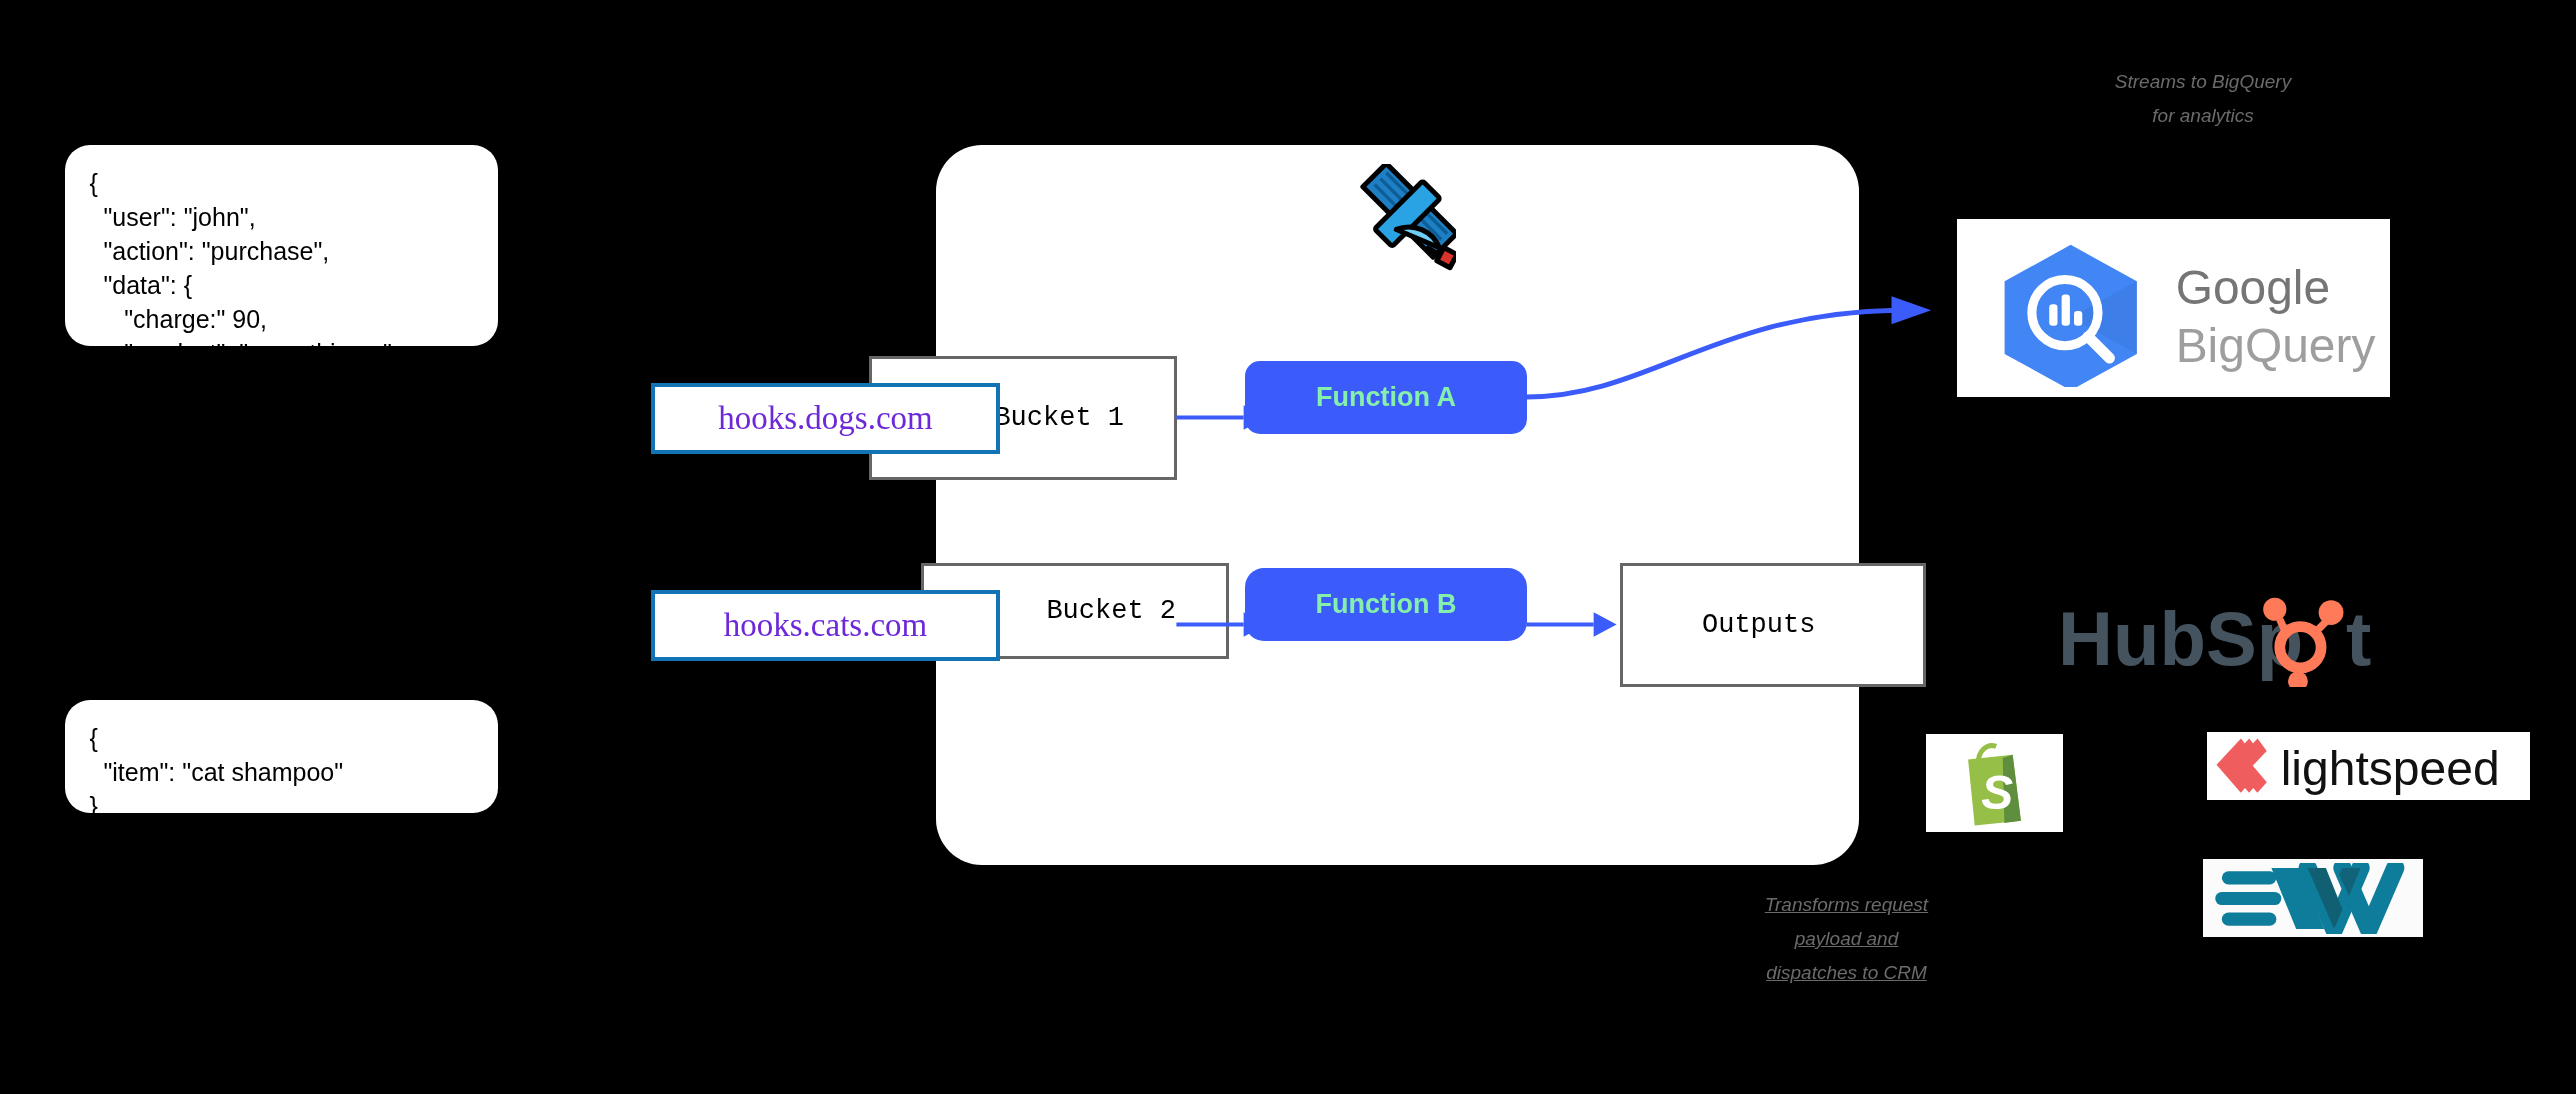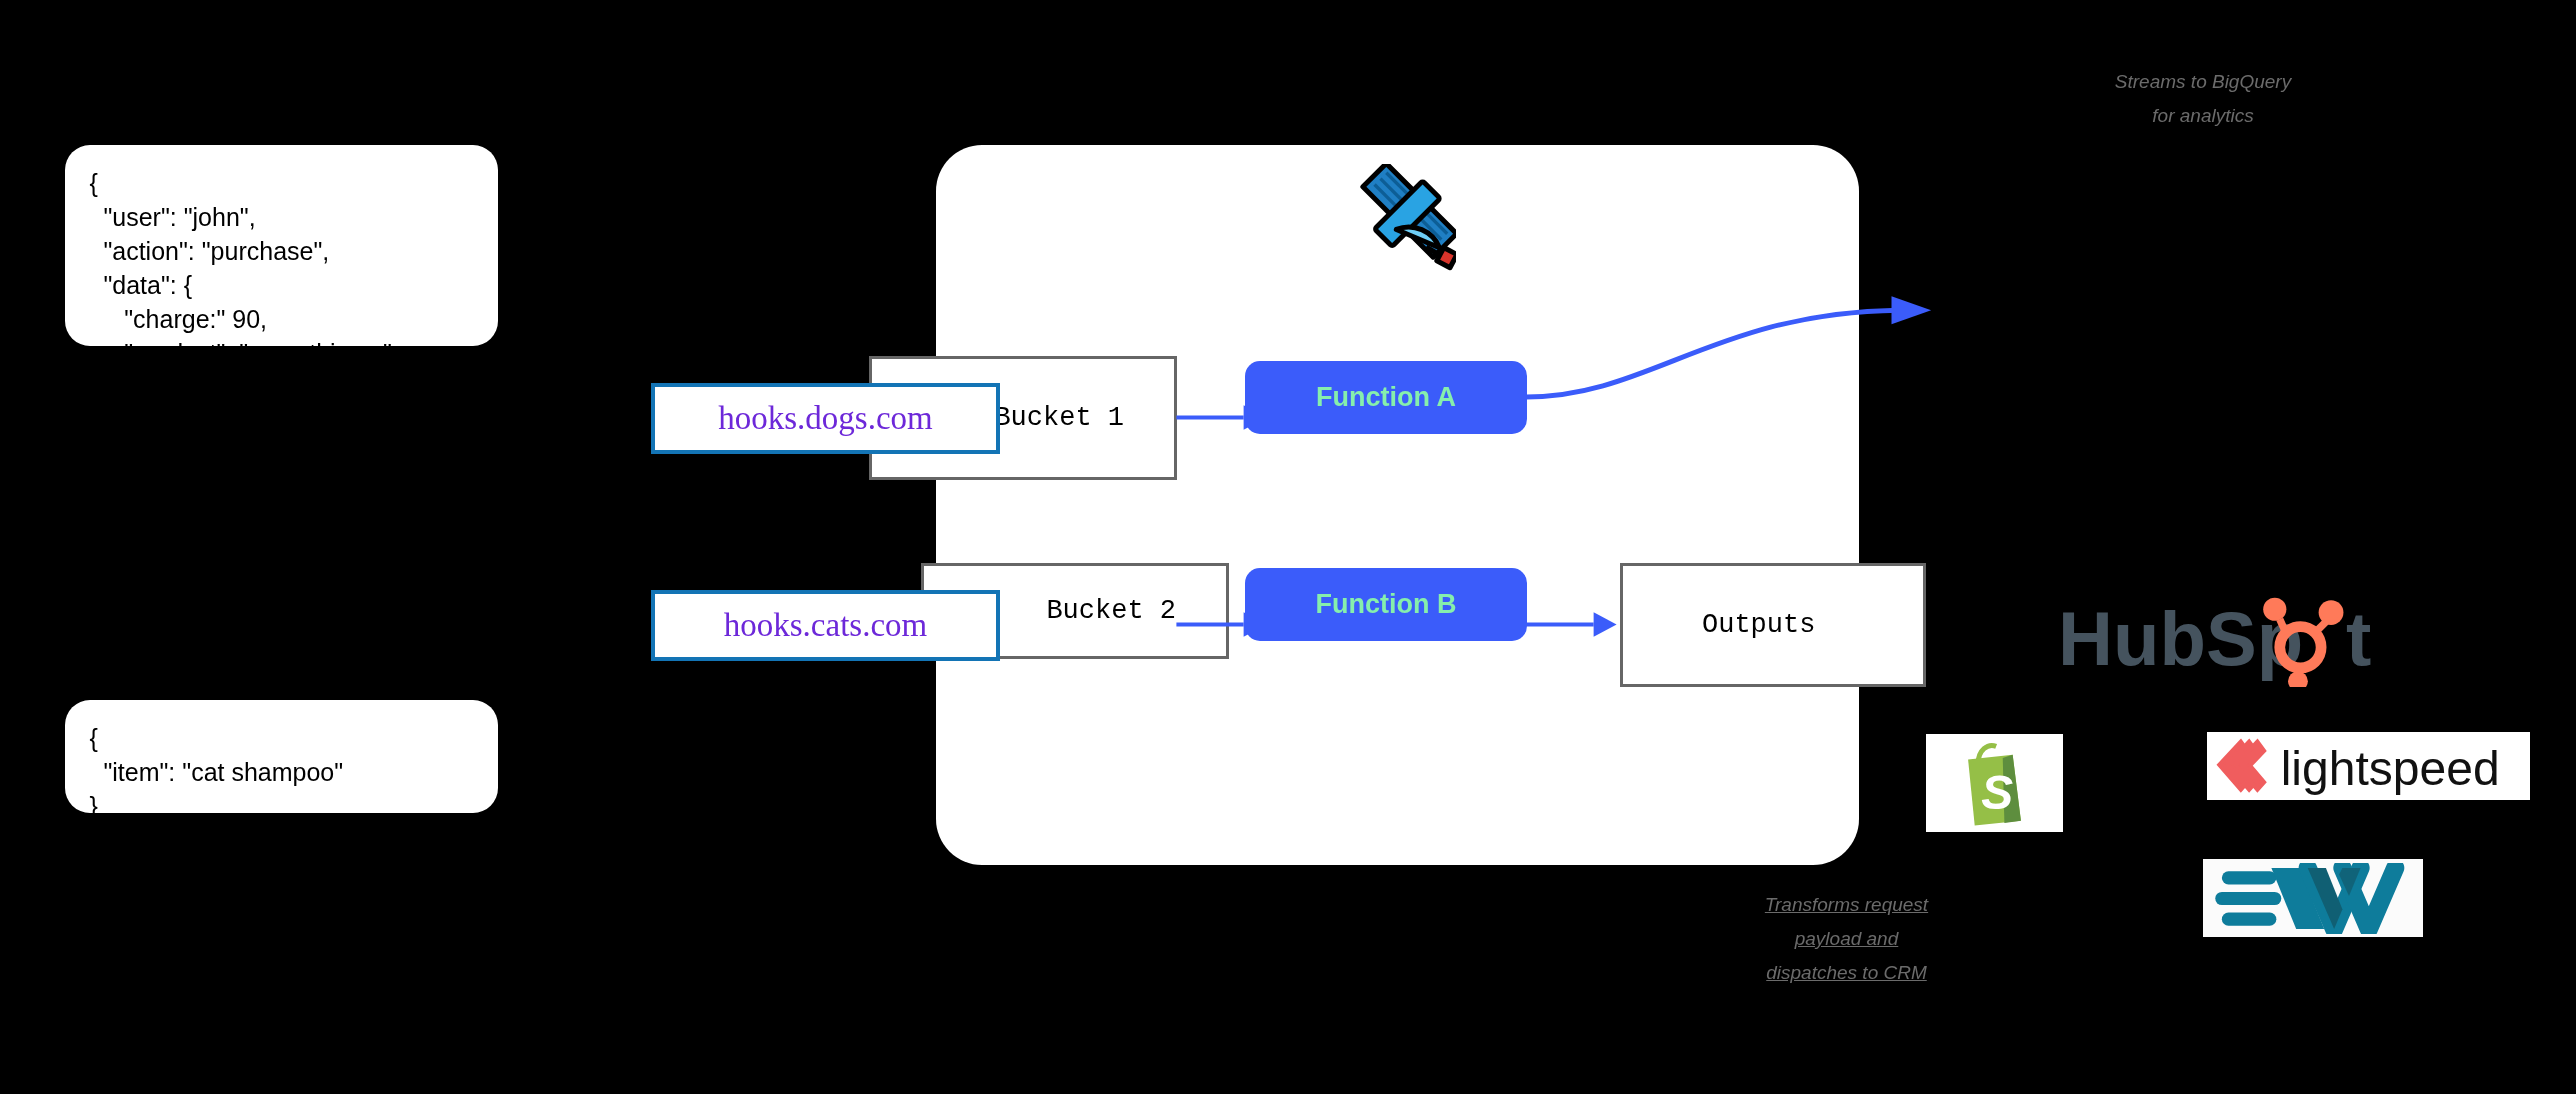--- a/index.html
+++ b/index.html
@@ -187,38 +187,57 @@
 
   <div class="hook-box abs" style="left:651px; top:590px; width:349px; height:71px;">hooks.cats.com</div>
 
   <div class="abs" style="left:1176px; top:604px; width:91px; height:41px;">
     <svg width="91" height="41" viewBox="0 0 110 50">
       <line x1="0" y1="25" x2="82" y2="25" stroke="#3b5cfa" stroke-width="5"></line>
       <polygon points="82,10 110,25 82,40" fill="#3b5cfa"></polygon>
     </svg>
   </div>
 
-  <div class="fn-box abs" style="left:1245px; top:568px; width:282px; height:73px;">Function B</div>
+  <div class="fn-box abs" style="left:1245px; top:568px; width:282px; height:73px;border-radius:19px;">Function B</div>
 
   <div class="abs" style="left:1526px; top:604px; width:91px; height:41px;">
     <svg width="91" height="41" viewBox="0 0 110 50">
       <line x1="0" y1="25" x2="82" y2="25" stroke="#3b5cfa" stroke-width="5"></line>
       <polygon points="82,10 110,25 82,40" fill="#3b5cfa"></polygon>
     </svg>
   </div>
 
   <div class="gray-box align-left abs" style="left:1620px; top:563px; width:306px; height:124px;">Outputs</div>
 
   <div class="annotation abs" style="left:1996px; top:65px; width:414px;">Streams to BigQuery
 for analytics</div>
 
   <div class="annotation abs" style="left:1689px; top:888px; width:315px;text-decoration:underline;">Transforms request
 payload and
 dispatches to CRM</div>
 
+  <div class="logo-card abs" style="left:1957px; top:219px; width:433px; height:178px;">
+    <svg width="414" height="157" viewBox="0 0 500 190">
+
+      <polygon points="125,18 205,62 205,150 125,194 45,150 45,62" fill="#4285f4"></polygon>
+
+      <path d="M125,106 L205,150 L205,62 Z" fill="#3b78e0" opacity="0.55"></path>
+
+      <circle cx="118" cy="100" r="40" fill="none" stroke="#ffffff" stroke-width="11"></circle>
+
+      <rect x="99" y="90" width="10" height="26" rx="4" fill="#ffffff"></rect>
+      <rect x="114" y="78" width="10" height="38" rx="4" fill="#ffffff"></rect>
+      <rect x="129" y="98" width="10" height="18" rx="4" fill="#ffffff"></rect>
+
+      <line x1="146" y1="129" x2="172" y2="155" stroke="#ffffff" stroke-width="13" stroke-linecap="round"></line>
+
+      <text x="252" y="90" font-family="'Liberation Sans', sans-serif" font-size="58" fill="#757575">Google</text>
+      <text x="252" y="160" font-family="'Liberation Sans', sans-serif" font-size="58" fill="#9e9e9e">BigQuery</text>
+    </svg>
+  </div>
 
   <div class="abs" style="left:2058px; top:596px; width:331px; height:91px;">
     <svg width="331" height="91" viewBox="0 0 400 110">
       <text x="0" y="84" font-family="'Liberation Sans', sans-serif" font-size="92" font-weight="bold" fill="#45535e">HubSp</text>
 
       <g>
         <circle cx="293" cy="62" r="25" fill="none" stroke="#ff7a59" stroke-width="13"></circle>
         <circle cx="330" cy="20" r="15" fill="#ff7a59"></circle>
         <circle cx="262" cy="16" r="14" fill="#ff7a59"></circle>
         <circle cx="290" cy="103" r="12" fill="#ff7a59"></circle>

